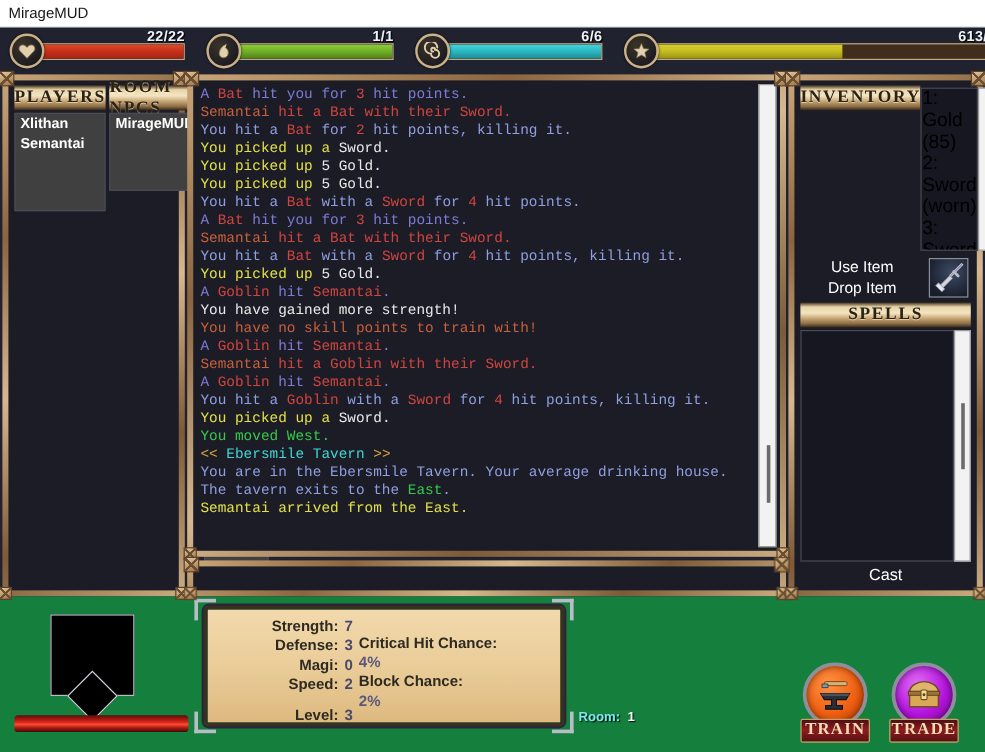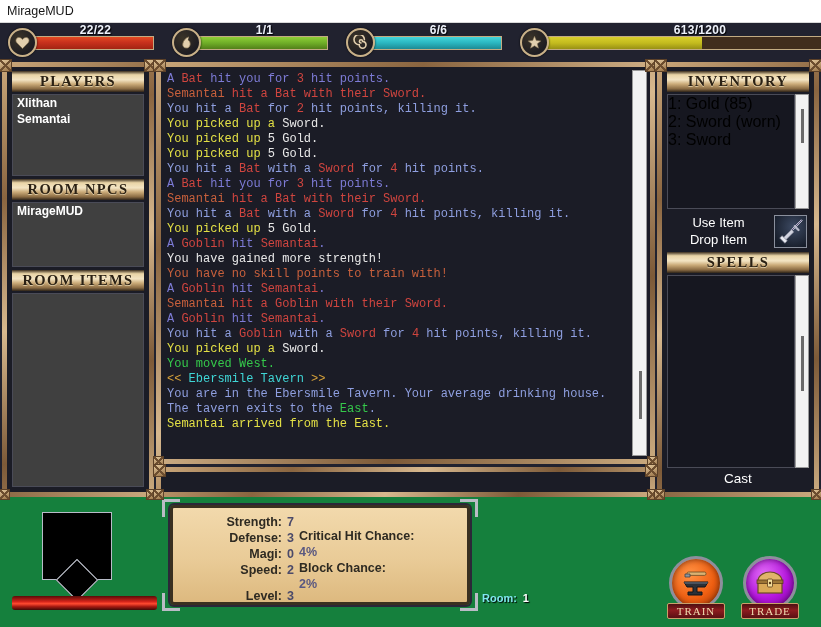--- a/index.html
+++ b/index.html
@@ -61,21 +61,21 @@
     background: #402d1d;
     margin-left: -3px;
     position: relative;
     overflow: hidden;
   }
   .bar-fill { height: 100%; }
   .bar-label {
     position: absolute;
     top: -13px;
     width: 100%;
-    text-align: center;
+    text-align: right;
     font-size: 12px;
     font-weight: bold;
     color: #eef2fb;
     text-shadow: 1px 1px 1px #000;
     letter-spacing: 0.3px;
     pointer-events: none;
   }
   .bar-outer { position: relative; }
   #bar-hp    { width: 120px; }
   #bar-sp    { width: 130px; }
@@ -146,21 +146,21 @@
     padding: 1px 4px;
     line-height: 14px;
     white-space: nowrap;
   }
 
   
   #leftcol {
     width: 152px;
     flex: 0 0 152px;
     display: flex;
-    flex-direction: column;
+    flex-direction: row;
     padding: 4px 5px 5px 5px;
     gap: 3px;
     border-radius: 11px;
   }
   #players-box   { height: 105px; display:flex; flex-direction:column; }
   #npcs-box      { height: 88px; display:flex; flex-direction:column; }
   #items-box     { flex:1 1 auto;  display:flex; flex-direction:column; }
   .sect { display:flex; flex-direction:column; min-height:0; }
 
   
@@ -227,21 +227,21 @@
 
   
   #rightcol {
     width: 162px;
     flex: 0 0 162px;
     display: flex;
     flex-direction: column;
     padding: 4px 5px 5px 5px;
     gap: 2px;
   }
-  #inv-box { height: 138px; display:flex; flex-direction:column; }
+  #inv-box { height: 138px; display:flex; flex-direction:row; }
   .inv-list-wrap { display:flex; flex:1 1 auto; margin-top:2px; min-height:0; }
   .inv-list {
     flex:1 1 auto;
     background:#161720;
     border:1px solid #4a4b57;
     overflow:hidden;
   }
   .side-scroll {
     width: 14px; flex:0 0 14px;
     background: #f2f2f2;
@@ -410,22 +410,22 @@
     box-shadow: inset 0 0 6px rgba(0,0,0,.55);
   }
   #train-circle { background: radial-gradient(circle at 38% 32%, #ff9244 0%, #ef5f12 55%, #b23c06 100%); }
   #trade-circle { background: radial-gradient(circle at 38% 32%, #e06cf5 0%, #b414dd 55%, #7c0a99 100%); }
   .abtn-label {
     margin-top: -7px;
     background: linear-gradient(180deg,#4d0f12 0%,#8d1c1f 45%,#5a1013 100%);
     border: 1px solid #caa06a;
     border-radius: 2px;
     font-family: "Liberation Serif", serif;
-    font-size: 11px;
-    font-weight: normal;
+    font-size: 14px;
+    font-weight: bold;
     letter-spacing: 1px;
     color: #f0dcb0;
     padding: 1px 0 1px 0;
     position: relative;
     z-index: 2;
     text-align: center;
   }
 
   
   .c-purple  { color: #7d7bd6; }

